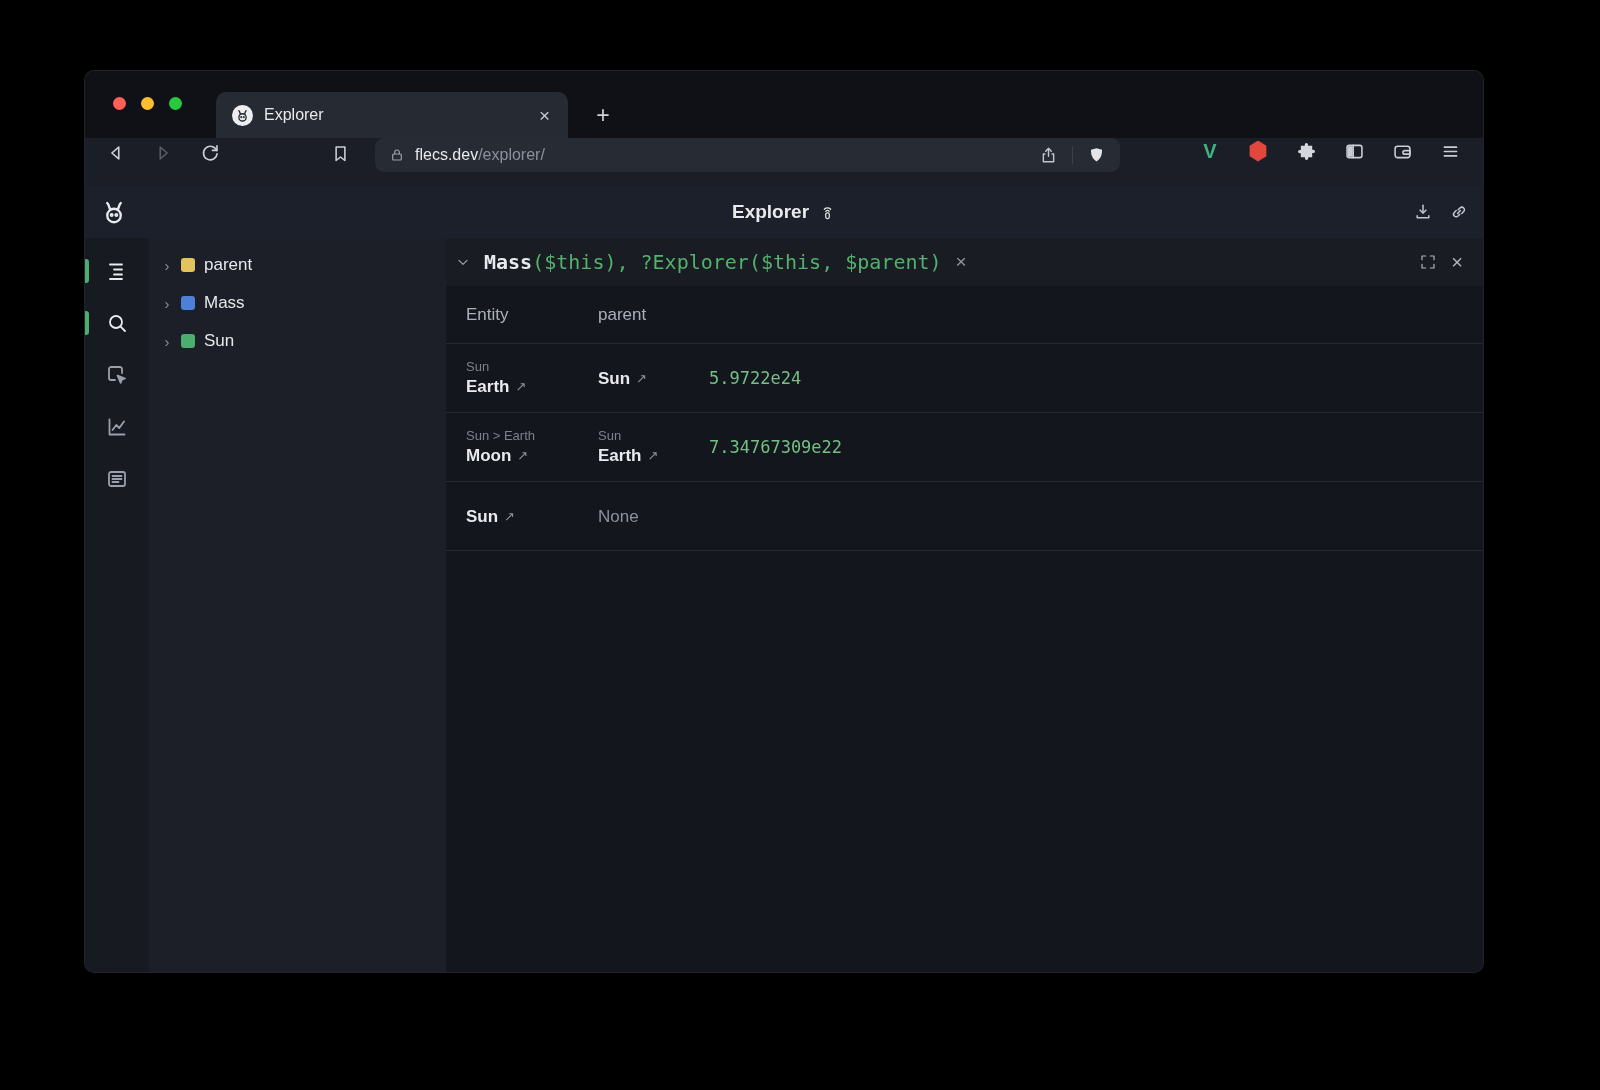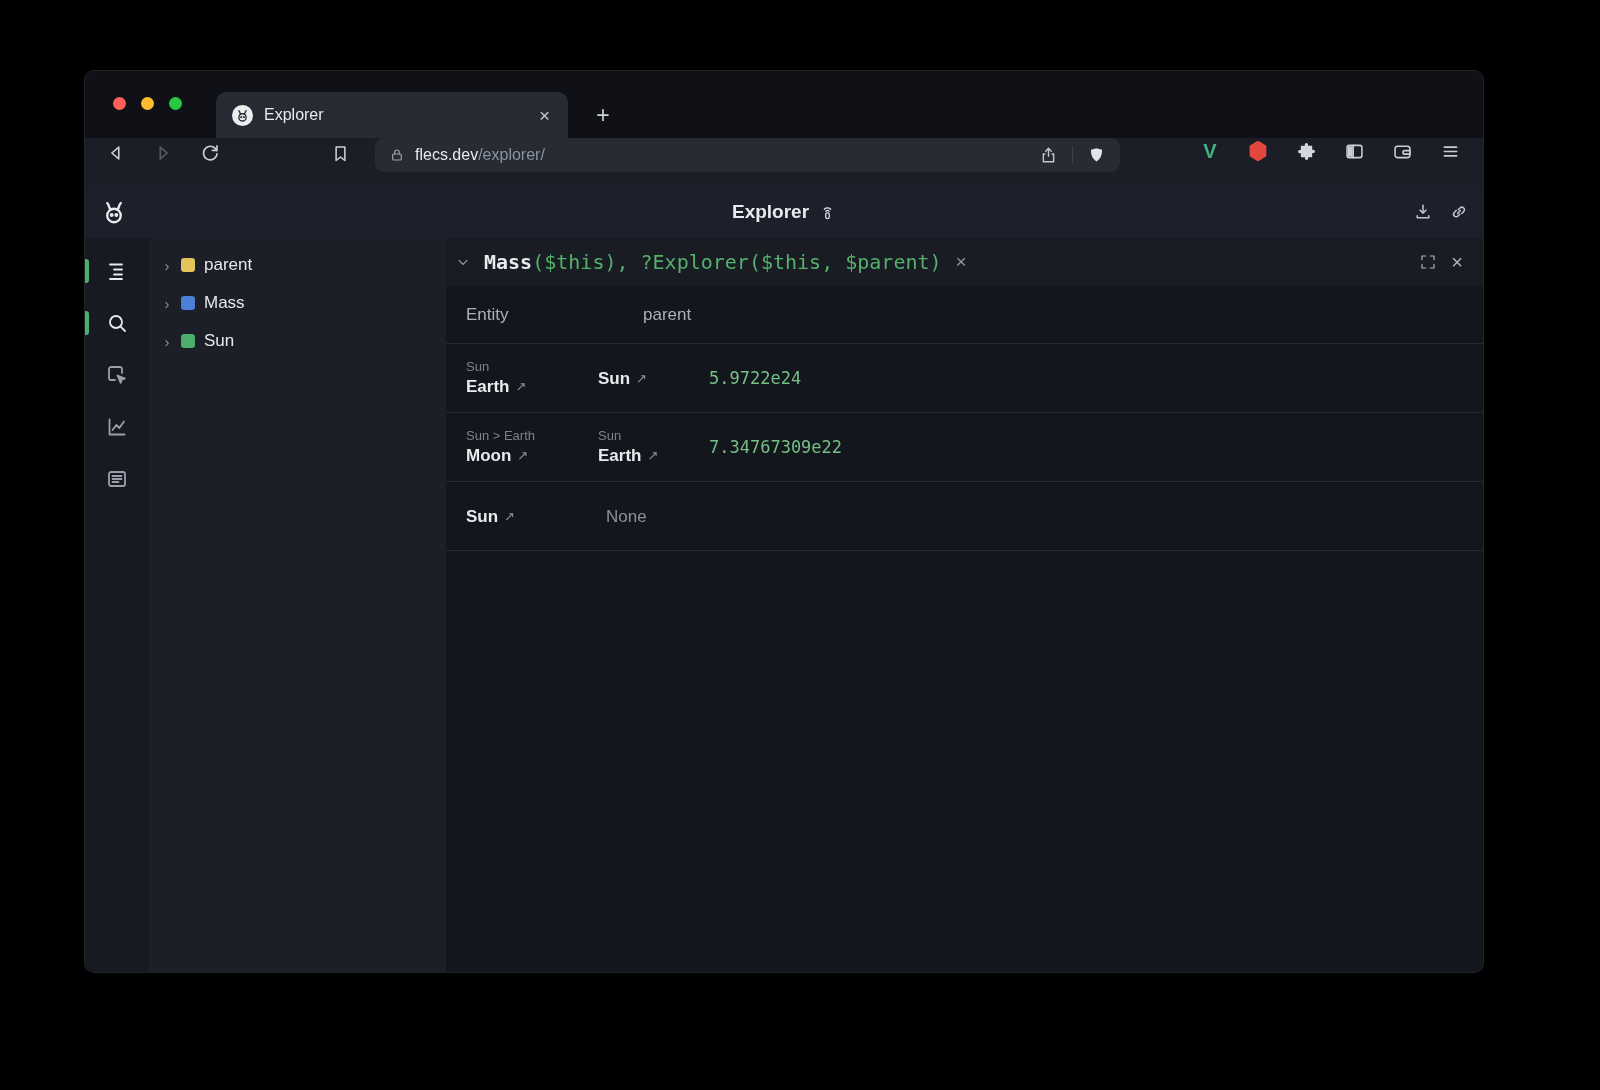--- a/index.html
+++ b/index.html
@@ -79,28 +79,28 @@
     white-space:pre; }
   .qname { color:#e8eaed; font-weight:bold; }
   .qgreen { color:var(--query-green,#53b16b); }
   .qclear { color:#8f95a0; font-size:19px; margin-left:14px; }
   .qh-right { margin-left:auto; display:flex; align-items:center; gap:5px; }
   .qh-right .ibtn { width:24px; height:24px; color:#aeb3bc; }
   .xglyph { font-size:20px; line-height:1; }
 
   .table-head { display:grid; grid-template-columns:132px 111px 1fr; height:58px;
     align-items:center; padding-left:20px; color:#aab0b9; font-size:17px;
-    border-bottom:1px solid #272a33;gap:45px; }
+    border-bottom:1px solid #272a33; }
   .row { display:grid; grid-template-columns:132px 111px 1fr; height:69px;
     align-items:center; padding-left:20px; border-bottom:1px solid #272a33; }
   .cellstack { display:flex; flex-direction:column; justify-content:center; }
   .path { font-size:13px; line-height:17px; color:#7b818c; }
   .name { font-size:17px; line-height:23px; color:#e8eaed; font-weight:600;
     display:flex; align-items:center; gap:6px; }
-  .name.muted { color:#8b919c; font-weight:400;margin-left:8px; }
+  .name.muted { color:#8b919c; font-weight:400; }
   .arr { font-size:13px; color:#8b919c; font-weight:400; }
   .mass { font-family:"DejaVu Sans Mono","Liberation Mono",monospace; font-size:17px;
     color:var(--value-green,#74c084); }
 
   svg.s { fill:none; stroke:currentColor; stroke-width:1.8; stroke-linecap:round;
     stroke-linejoin:round; }
   svg.f { fill:currentColor; stroke:none; }
 </style>
 </head>
 <body>

